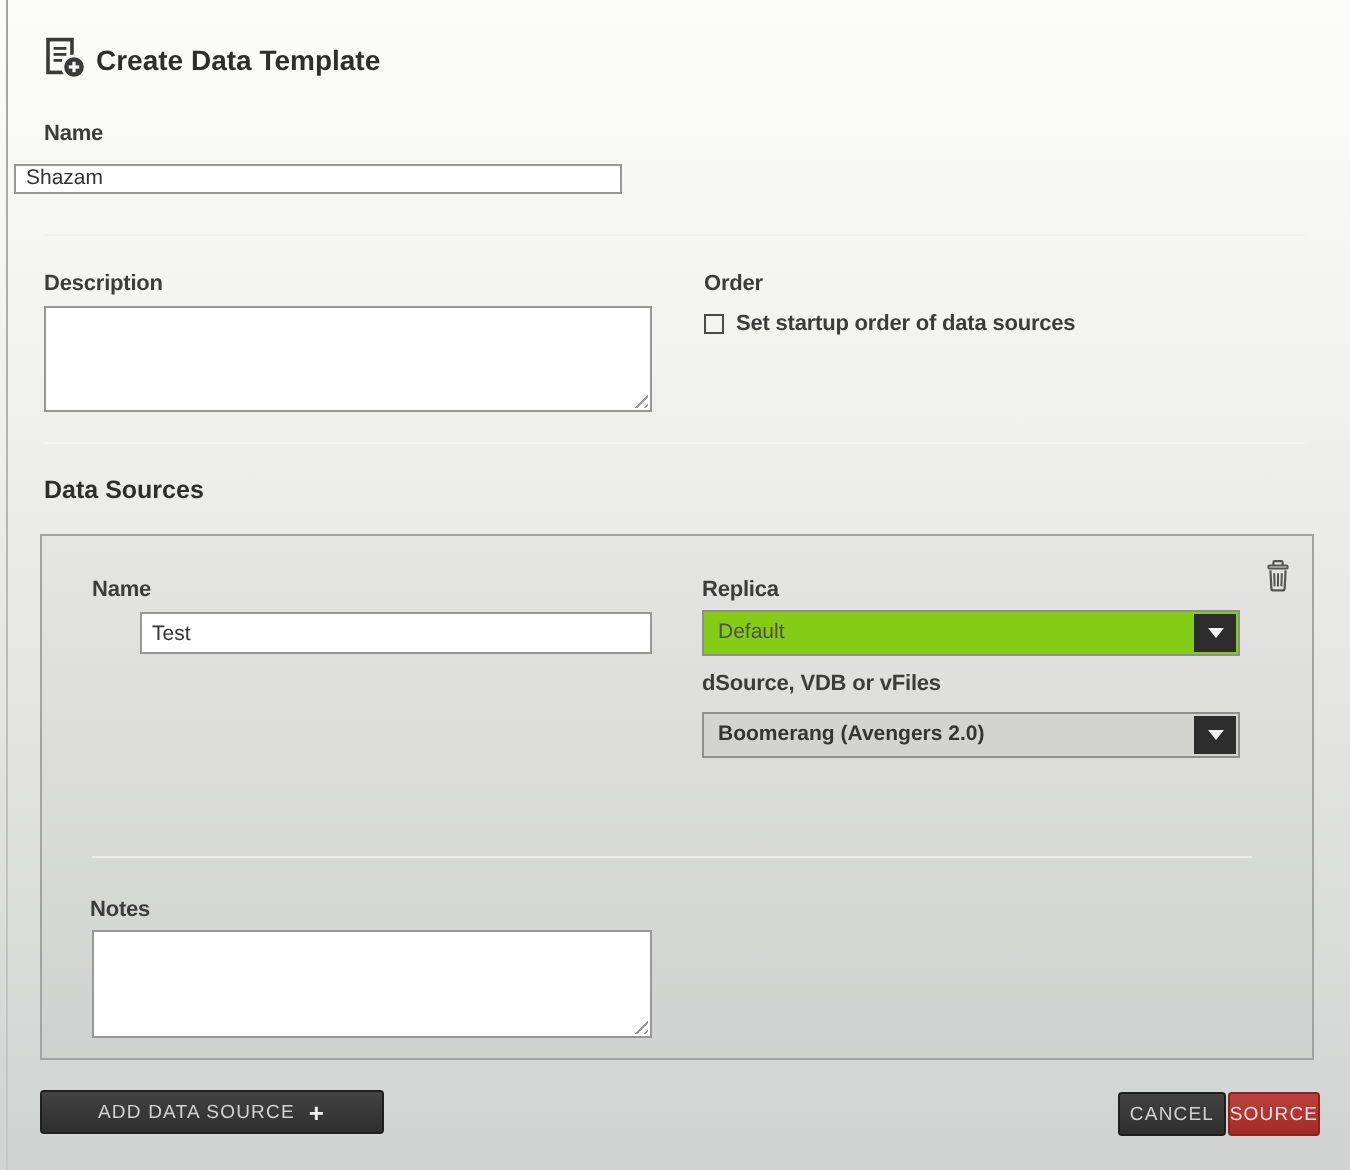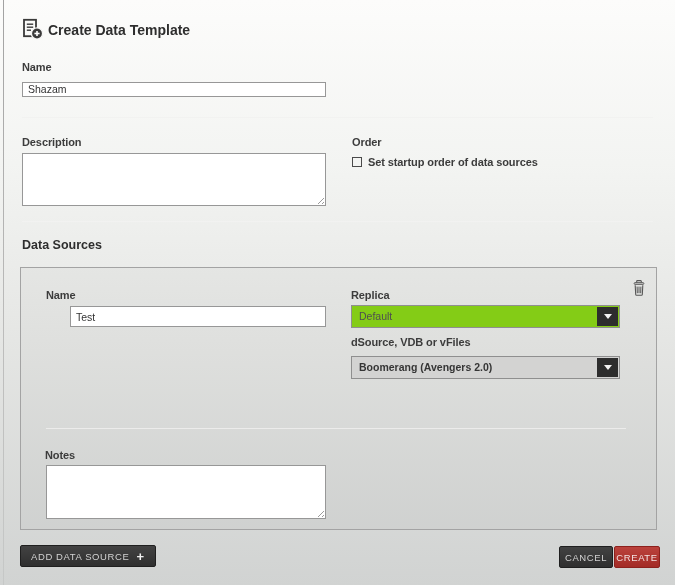--- a/index.html
+++ b/index.html
@@ -80,21 +80,21 @@
     <line x1="6.8" y1="10.2" x2="13.2" y2="10.2" stroke="#3a3a3a" stroke-width="1.4"></line>
     <line x1="6.8" y1="13.2" x2="11" y2="13.2" stroke="#3a3a3a" stroke-width="1.4"></line>
     <circle cx="17" cy="16.5" r="5.6" fill="#3a3a3a" stroke="#f5f5f4" stroke-width="1.4"></circle>
     <line x1="17" y1="13.9" x2="17" y2="19.1" stroke="#ffffff" stroke-width="1.6"></line>
     <line x1="14.4" y1="16.5" x2="19.6" y2="16.5" stroke="#ffffff" stroke-width="1.6"></line>
   </svg>
 </span>
 <div class="abs title" style="left:48px; top:22px;">Create Data Template</div>
 
 <div class="abs lbl" style="left:22px; top:61px;">Name</div>
-<div class="abs" style="left:22px; top:79px; width:304px; height:15px;text-decoration:underline;">
+<div class="abs" style="left:7px; top:79px; width:304px; height:15px;text-decoration:underline;">
   <input type="text" value="Shazam" style="">
 </div>
 
 <div class="divider" style="left:22px; width:631px; top:117px;"></div>
 
 <div class="abs lbl" style="left:22px; top:136px;">Description</div>
 <div class="ta-wrap" style="left:22px; top:153px; width:304px; height:53px;">
   <textarea style=""></textarea>
   <span class="grip"></span>
 </div>
@@ -146,20 +146,20 @@
   <div class="panel-divider" style="left:25px; width:580px; top:160px;"></div>
 
   <div class="abs lbl" style="left:24px; top:181px;">Notes</div>
   <div class="ta-wrap" style="left:25px; top:197px; width:280px; height:54px;">
     <textarea style=""></textarea>
     <span class="grip"></span>
   </div>
 
 </div>
 
-<button class="btn-dark abs" style="left:20px; top:545px; padding:0 10px;">
+<button class="btn-dark abs" style="left:20px; top:545px; padding:0 28px;">
   <span>ADD DATA SOURCE</span>
   <span class="plus-glyph">+</span>
 </button>
 
 <button class="btn-dark abs" style="left:559px; top:546px; width:54px;text-align:center;">CANCEL</button>
 
-<button class="btn-red abs" style="left:614px; top:546px; width:46px;">CREATE</button>
+<button class="btn-red abs" style="left:614px; top:546px; width:46px;">SOURCE</button>
 
 </body></html>

